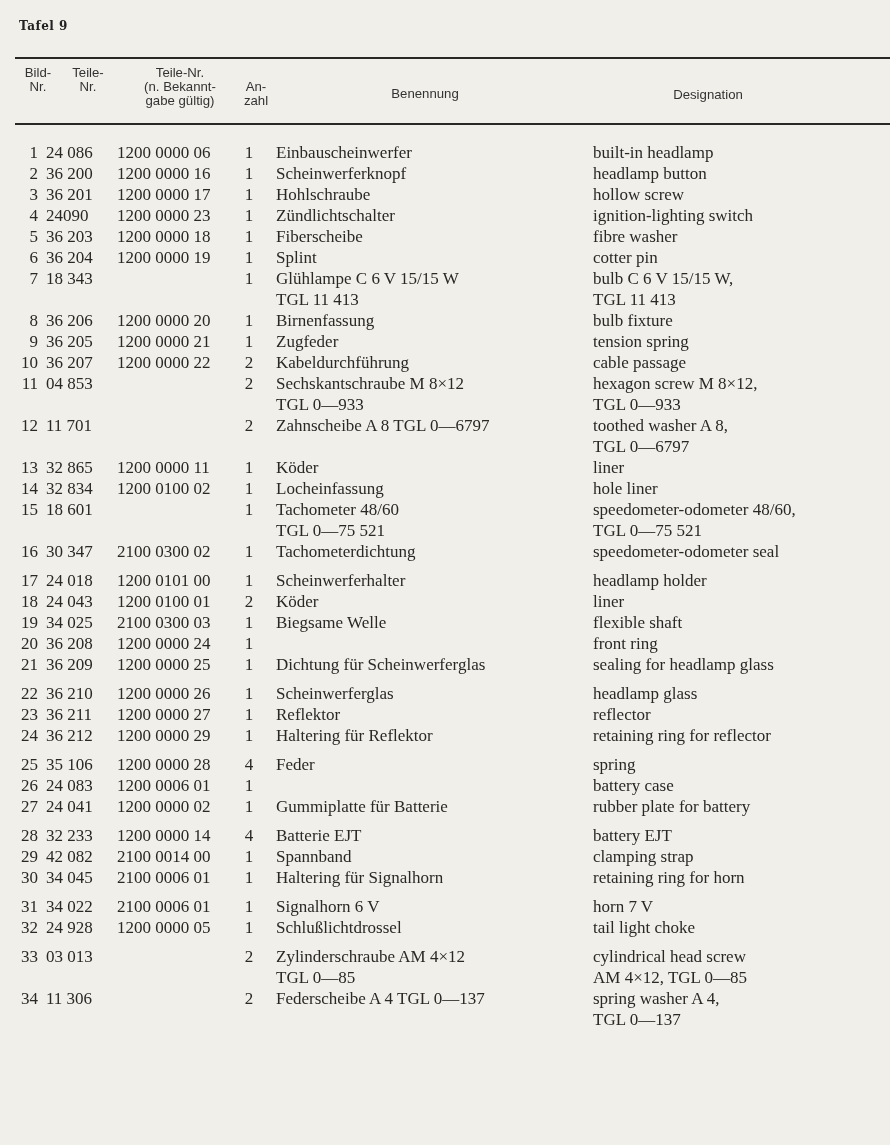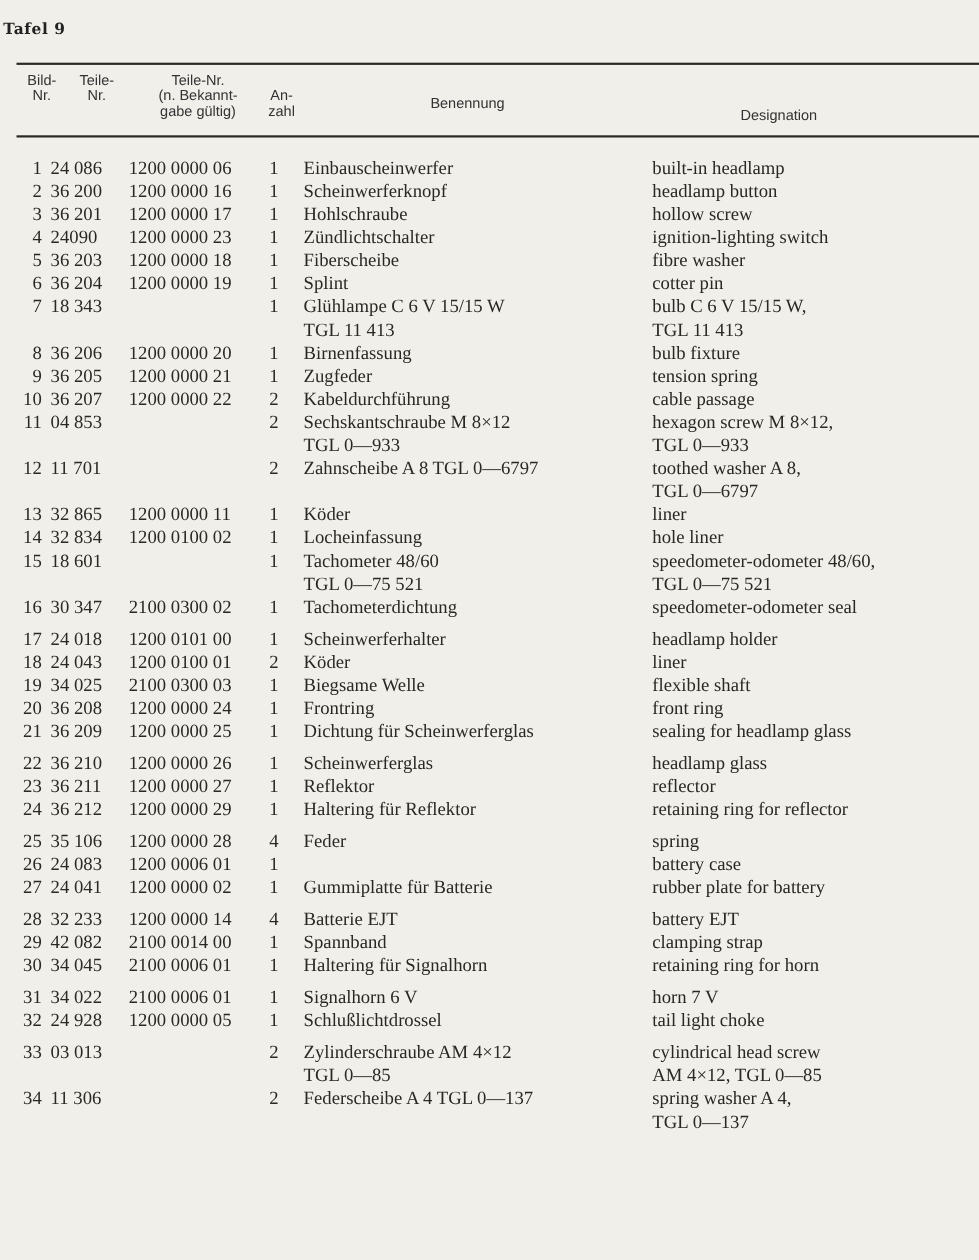--- a/index.html
+++ b/index.html
@@ -10,23 +10,23 @@
       width: 890px;
       height: 1145px;
       background: #f1efea;
       color: #2a2825;
       font-family: "DejaVu Serif", "Liberation Serif", serif;
       position: relative;
       overflow: hidden;
     }
     .page-title {
       position: absolute;
-      left: 3px;
+      left: 19px;
       top: 19px;
-      font-size: 14px;
+      font-size: 12px;
       font-weight: bold;
       letter-spacing: 0.5px;
       color: #222;
     }
     .rule {
       position: absolute;
       left: 15px;
       width: 875px;
       height: 2px;
       background: #2a2826;
@@ -88,21 +88,21 @@
   <div class="hcell" style="left:16px; top:0; width:44px;">Bild-
 Nr.</div>
   <div class="hcell" style="left:62px; top:0; width:52px;">Teile-
 Nr.</div>
   <div class="hcell" style="left:128px; top:0; width:104px;">Teile-Nr.
 (n. Bekannt-
 gabe gültig)</div>
   <div class="hcell" style="left:236px; top:14px; width:40px;">An-
 zahl</div>
   <div class="hcell" style="left:340px; top:21px; width:170px;">Benennung</div>
-  <div class="hcell" style="left:618px; top:32px; width:180px;text-align:center;">Designation</div>
+  <div class="hcell" style="left:618px; top:22px; width:180px;text-align:center;">Designation</div>
 </div>
 
 <div class="rule bottom"></div>
 
 <div class="rows">
 
   <div class="row">
     <span class="c c-bild">1</span>
     <span class="c c-teile">24 086</span>
     <span class="c c-teile2">1200 0000 06</span>
@@ -267,21 +267,20 @@
     <span class="c c-teile2">2100 0300 03</span>
     <span class="c c-anz">1</span>
     <span class="c c-ben">Biegsame Welle</span>
     <span class="c c-des">flexible shaft</span>
   </div>
   <div class="row">
     <span class="c c-bild">20</span>
     <span class="c c-teile">36 208</span>
     <span class="c c-teile2">1200 0000 24</span>
     <span class="c c-anz">1</span>
-    <span class="c c-ben">Frontring</span>
     <span class="c c-des">front ring</span>
   </div>
   <div class="row">
     <span class="c c-bild">21</span>
     <span class="c c-teile">36 209</span>
     <span class="c c-teile2">1200 0000 25</span>
     <span class="c c-anz">1</span>
     <span class="c c-ben">Dichtung für Scheinwerferglas</span>
     <span class="c c-des">sealing for headlamp glass</span>
   </div>

